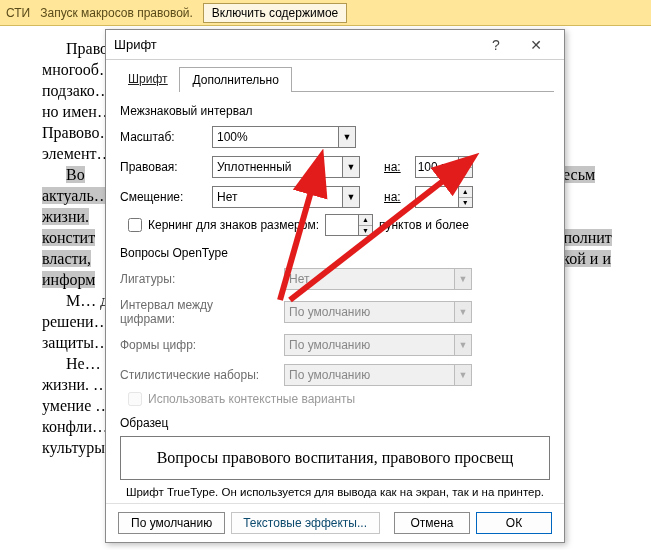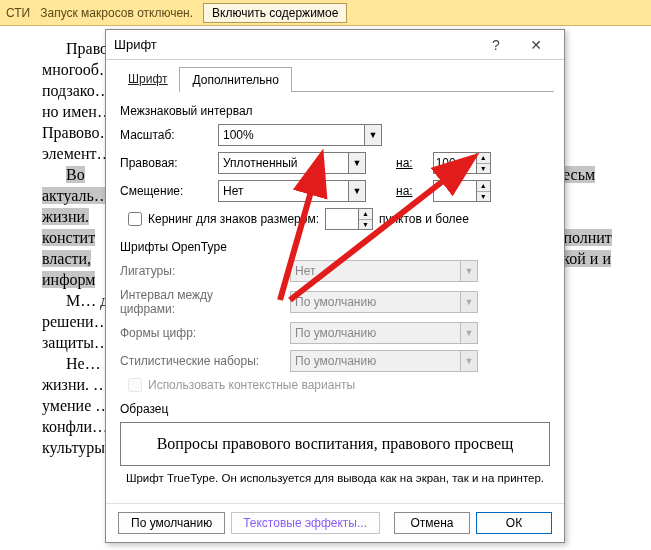--- a/index.html
+++ b/index.html
@@ -96,22 +96,23 @@
     padding: 8px 14px 4px 14px;
     flex: 1;
     overflow: hidden;
   }
 
   .group-label { font-size: 12px; margin: 4px 0 6px 0; }
 
   .row {
     display: flex;
     align-items: center;
-    gap: 20px;
+    gap: 14px;
     margin-bottom: 6px;
+    margin-top: 8px;
   }
   .row .lbl {
     width: 78px;
     font-size: 12px;
   }
   .combo {
     display: flex;
     height: 22px;
   }
   .combo input {
@@ -190,39 +191,39 @@
     border-top: 1px solid #e0e0e0;
   }
   .btn {
     border: 1px solid #8a8a8a;
     background: #fdfdfd;
     padding: 3px 12px;
     font-size: 12px;
     min-width: 76px;
     text-align: center;
   }
-  .btn.disabled { color: #8b5cf6; border-color: #c5c5c5; padding-left: 11px; }
+  .btn.disabled { color: #0c4a6e; border-color: #c5c5c5; padding-left: 11px; }
   .btn.primary { border: 1px solid #0067c0; }
   .spacer { flex: 1; }
 
   
   .arrows {
     position: absolute;
     top: 0; left: 0;
     pointer-events: none;
   }
 
   .under { text-decoration: underline; }
 </style>
 </head>
 <body>
 
 <div class="security-bar">
   <span class="label">СТИ</span>
-  <span class="label">Запуск макросов отключен.</span>
+  <span class="label">Запуск макросов правовой.</span>
   <button class="btn" style="min-width:auto">Включить содержимое</button>
 </div>
 
 <div class="doc">
   <p><span>Правовая… ционирует</span></p>
   <p style="text-indent:0"><span>многооб… ромной мас</span></p>
   <p style="text-indent:0"><span>подзако… ся и разобр</span></p>
   <p style="text-indent:0"><span>но имен…</span></p>
   <p style="text-indent:0"><span>Правово… и существ</span></p>
   <p style="text-indent:0"><span>элемент…</span></p>
@@ -258,21 +259,21 @@
     </div>
   </div>
   <div class="tabline"></div>
 
   <div class="content">
     <div class="group-label">Межзнаковый интервал</div>
 
     <div class="row">
       <span class="lbl"><span>Масштаб:</span></span>
       <div class="combo">
-        <input style="width: 146px;" value="100%">
+        <input style="width: 126px;" value="100%">
         <div class="chev">▼</div>
       </div>
     </div>
 
     <div class="row">
       <span class="lbl">Правовая:</span>
       <div class="combo">
         <input style="width: 130px;" value="Уплотненный">
         <div class="chev">▼</div>
       </div>
@@ -308,21 +309,21 @@
       <div class="spin-field">
         <input style="width: 34px;">
         <div class="spinner">
             <div>▲</div>
             <div>▼</div>
           </div>
       </div>
       <span>пунктов и более</span>
     </div>
 
-    <div class="group-label">Шрифты OpenType</div>
+    <div class="group-label">Вопросы OpenType</div>
 
     <div class="row ot-label">
       <span class="lbl" style="width:150px">Лигатуры:</span>
       <div class="combo">
         <input style="width: 170px;" value="Нет">
         <div class="chev">▼</div>
       </div>
     </div>
     <div class="row ot-label">
       <span class="lbl" style="width:150px">Интервал между цифрами:</span>

